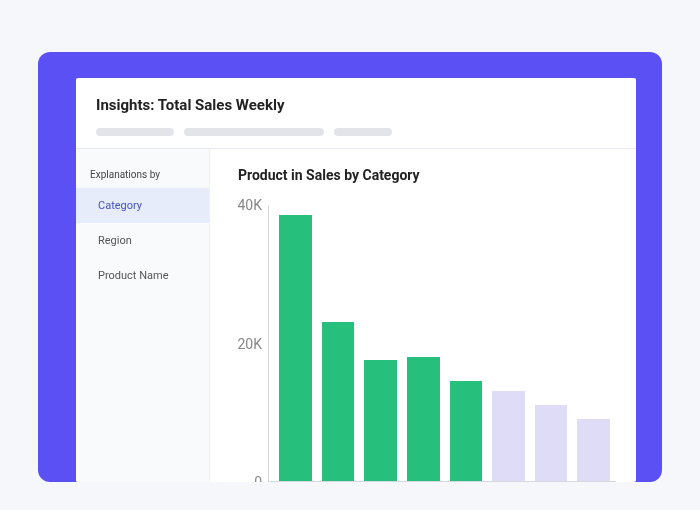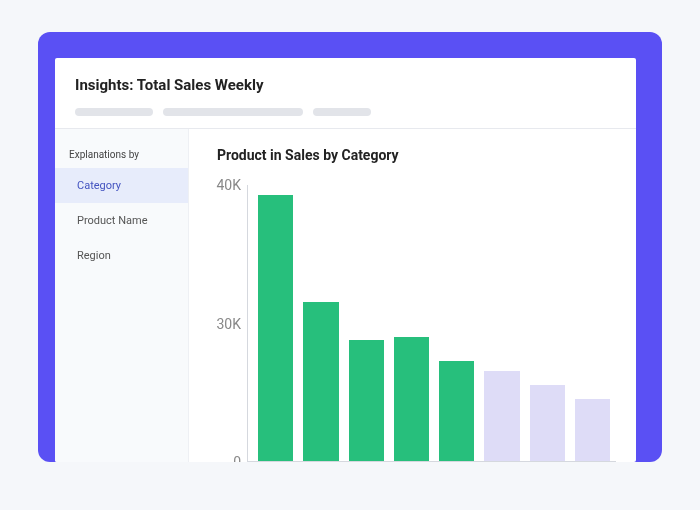--- a/index.html
+++ b/index.html
@@ -5,23 +5,24 @@
     * { box-sizing: border-box; margin: 0; padding: 0; }
     body {
       font-family: -apple-system, BlinkMacSystemFont, "Segoe UI", Roboto, Helvetica, Arial, sans-serif;
       background: #f5f7fa;
       width: 700px;
       height: 510px;
       padding: 32px 38px 48px 38px;
     }
     .frame {
       background: #5a50f4;
-      padding: 26px 26px 0 17px;
+      padding: 26px 26px 0 38px;
       height: 100%;
       border-radius: 12px;
+      margin-top: 20px;
     }
     .panel {
       background: #ffffff;
       height: 100%;
       border-radius: 2px;
       display: flex;
       flex-direction: column;
       overflow: hidden;
     }
     .panel-header {
@@ -139,34 +140,34 @@
     </div>
 
     <div class="panel-body">
 
       <div class="sidebar">
         <div class="sidebar-heading">Explanations by</div>
         <div class="sidebar-item active">
           <span>Category</span>
         </div>
         <div class="sidebar-item">
-          <span>Product Name</span>
+          <span>Region</span>
         </div>
         <div class="sidebar-item">
-          <span>Region</span>
+          <span>Product Name</span>
         </div>
       </div>
 
       <div class="main">
         <div class="chart-title">Product in Sales by Category</div>
 
         <div class="chart-area">
           <div class="y-axis" id="y-axis">
               <span class="y-tick" style="top: 0%;">40K</span>
-              <span class="y-tick" style="top: 50%;">30K</span>
+              <span class="y-tick" style="top: 50%;">20K</span>
               <span class="y-tick" style="top: 100%;">0</span>
             </div>
           <div class="plot">
             <div class="bars" id="bars">
                 <div class="bar green" style="height: 96.25%;"></div>
                 <div class="bar green" style="height: 57.5%;"></div>
                 <div class="bar green" style="height: 43.75%;"></div>
                 <div class="bar green" style="height: 45%;"></div>
                 <div class="bar green" style="height: 36.25%;"></div>
                 <div class="bar lav" style="height: 32.5%;"></div>

